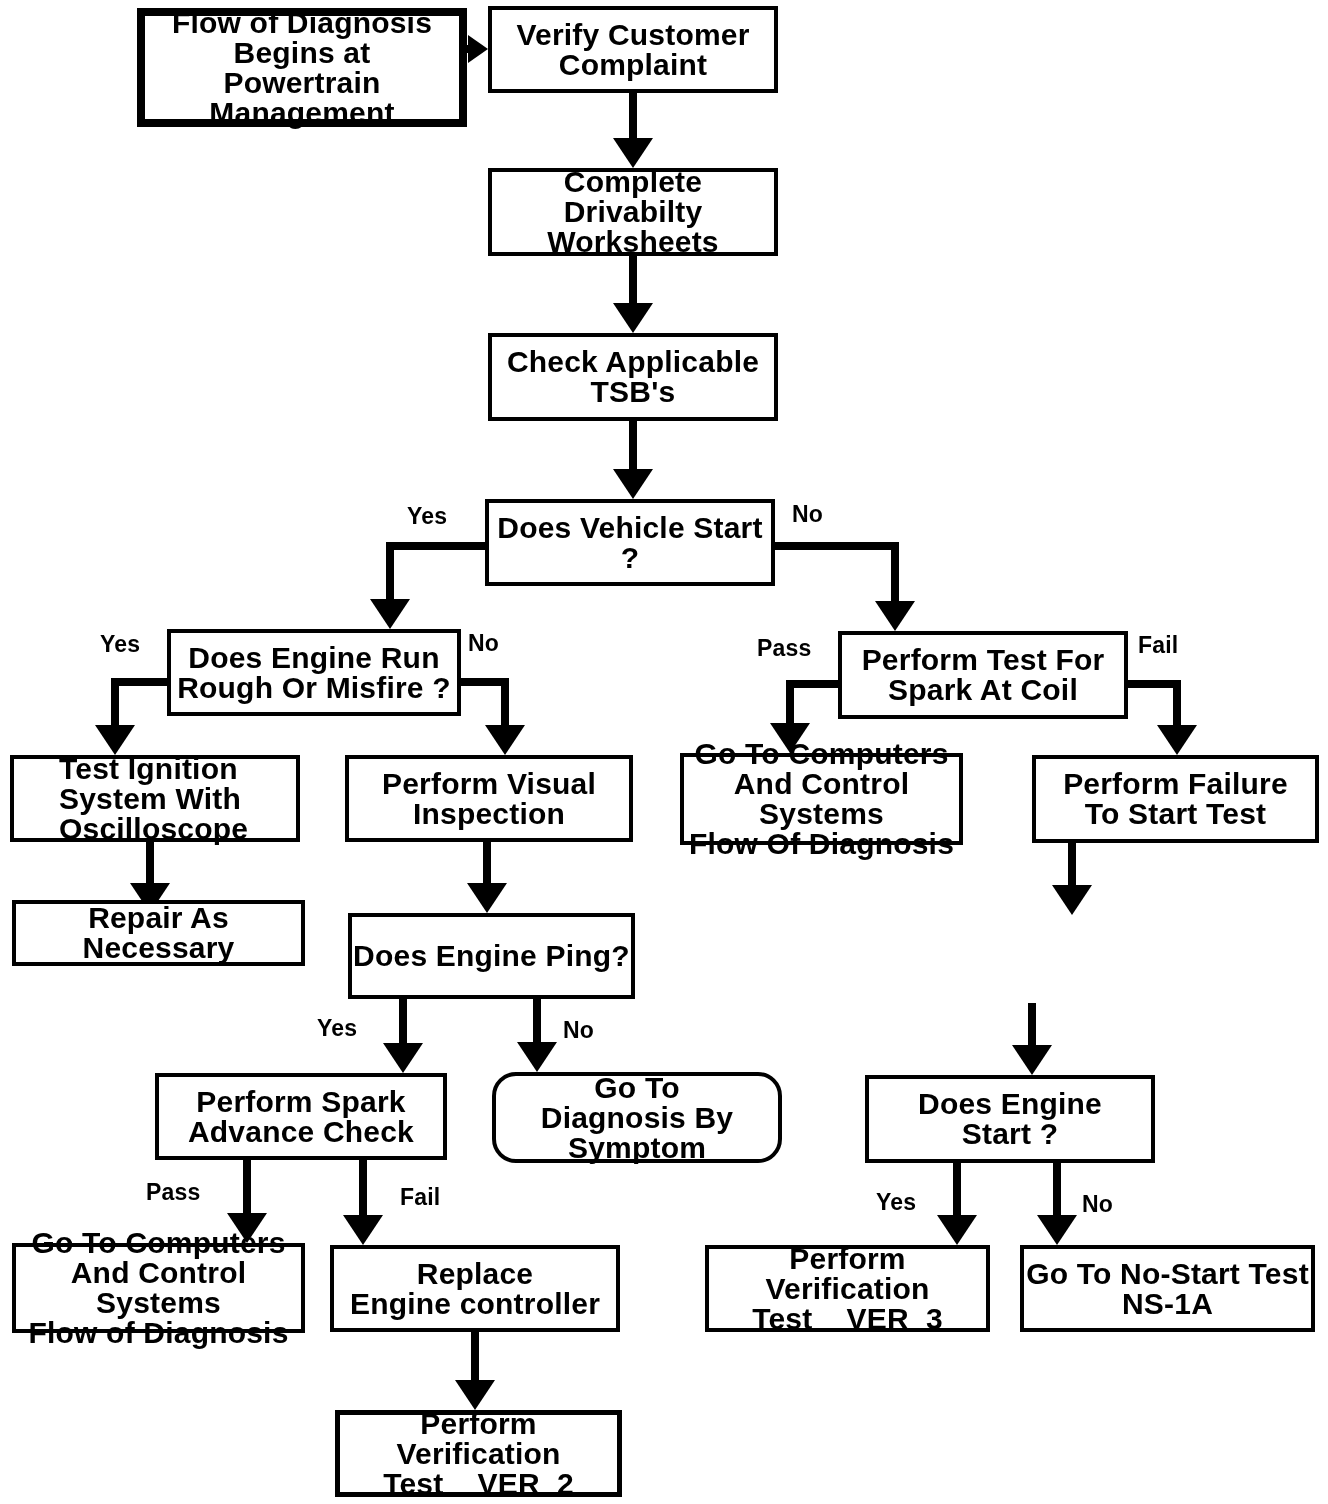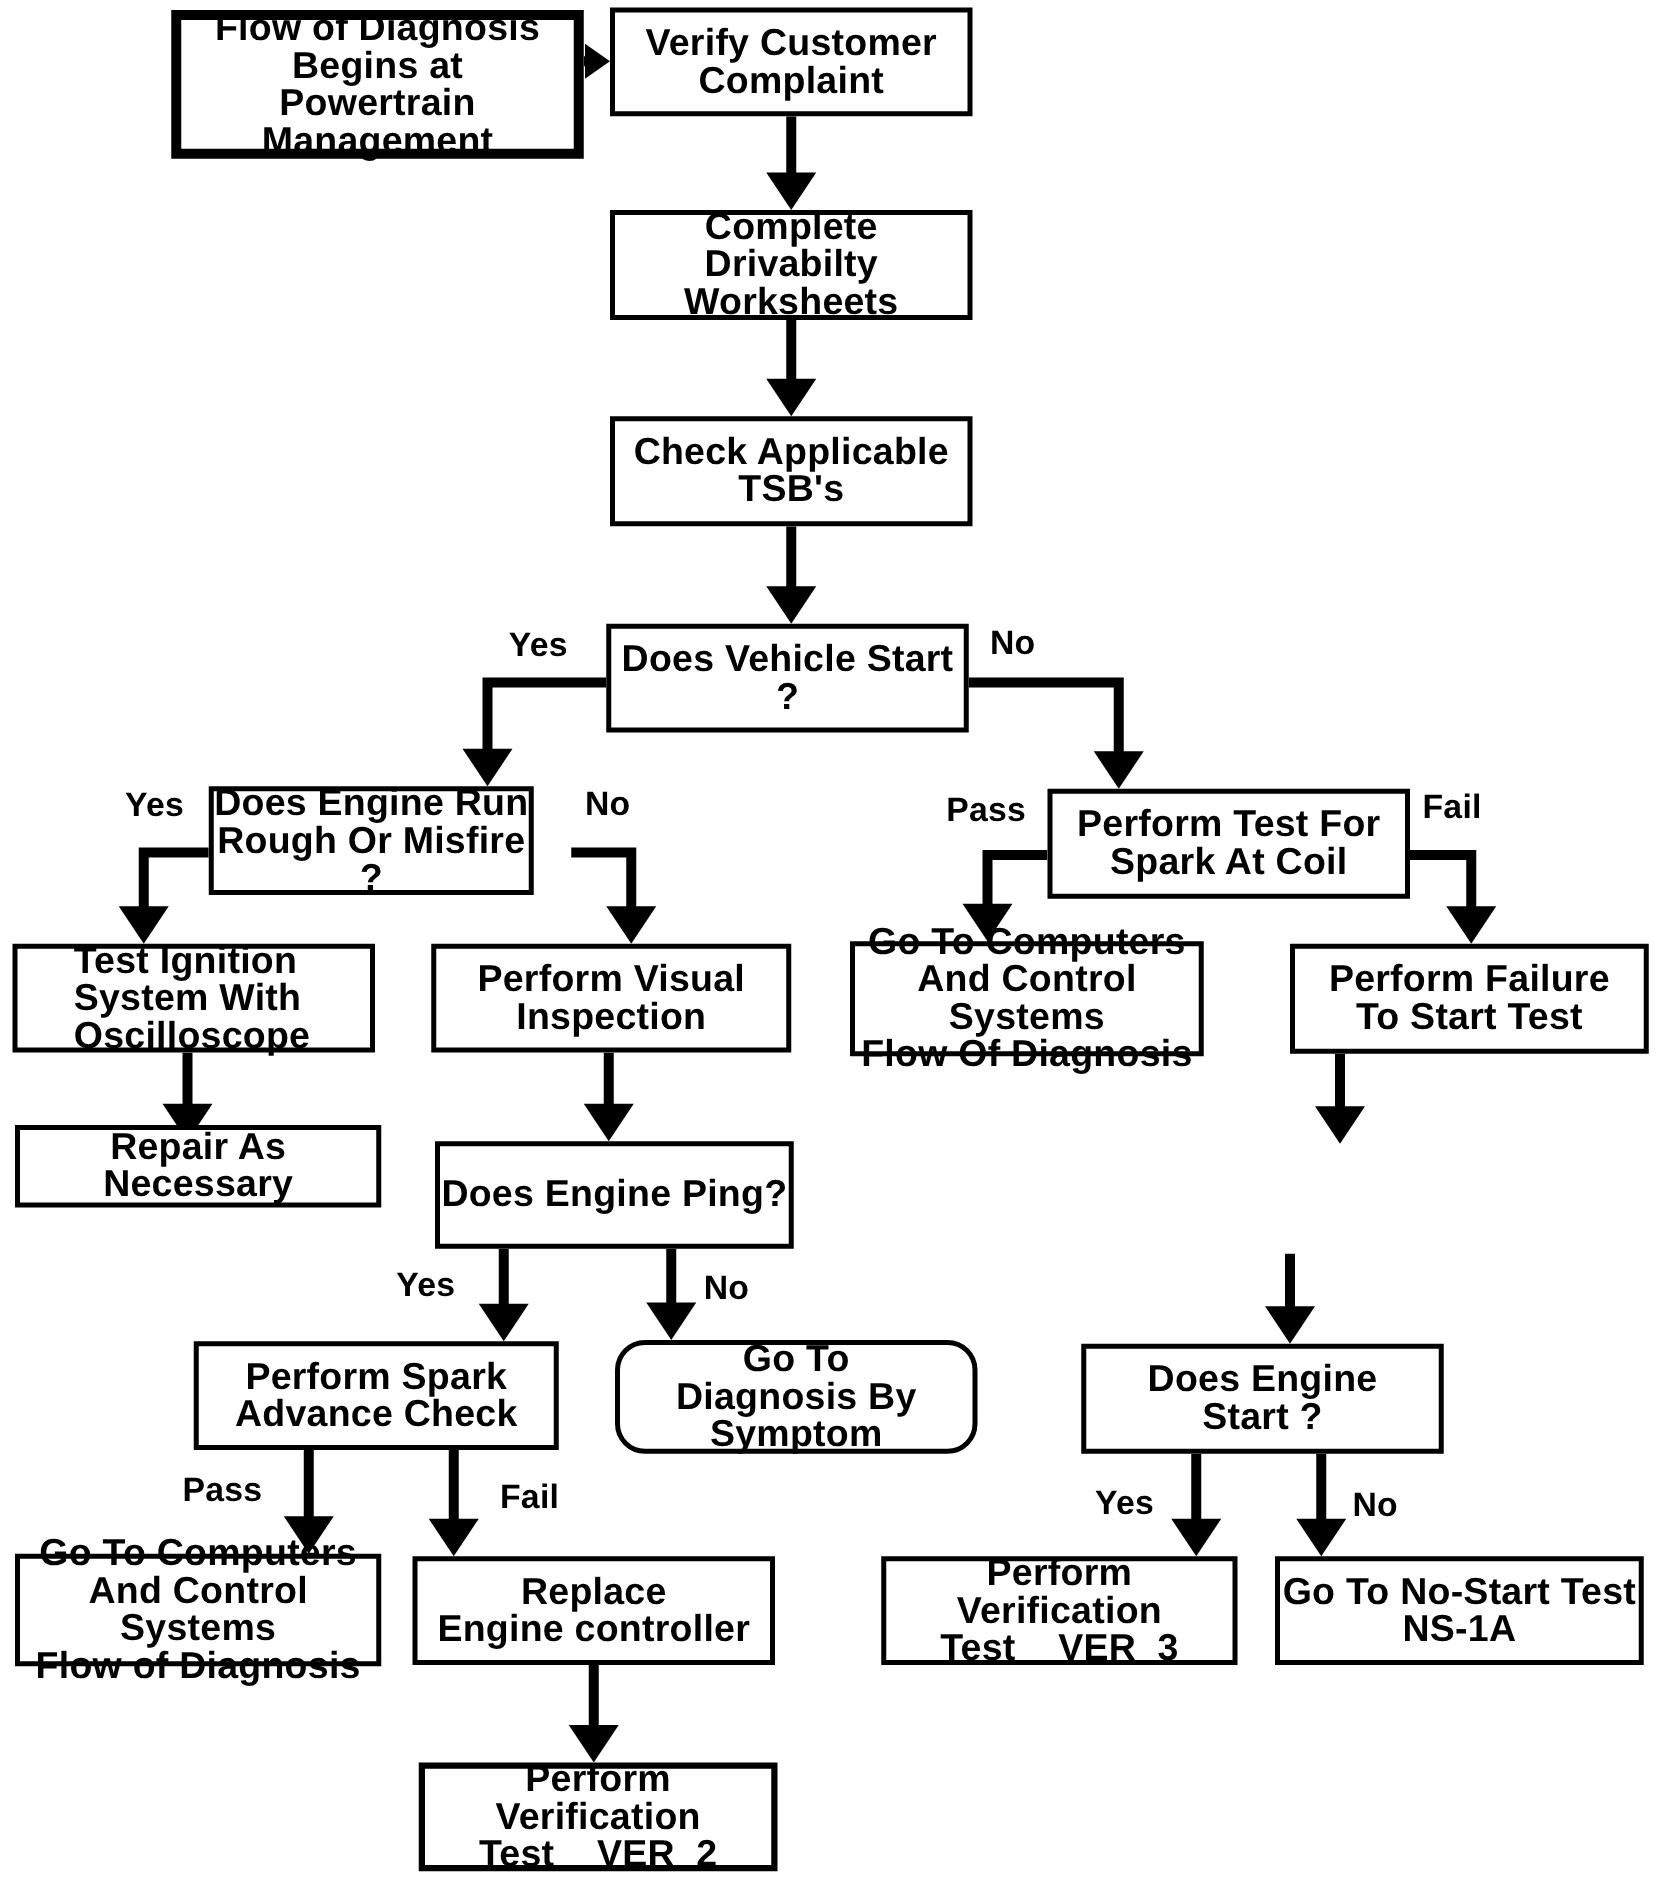--- a/index.html
+++ b/index.html
@@ -9,21 +9,21 @@
     font-family:"Liberation Sans","DejaVu Sans",sans-serif;
   }
   .node{
     position:absolute;box-sizing:border-box;border-style:solid;border-color:#000;
     background:#fff;color:#000;font-weight:bold;font-size:30px;line-height:30px;
     display:flex;flex-direction:column;justify-content:center;text-align:center;
     white-space:pre-line;letter-spacing:0.2px;
   }
   .node.align-left{text-align:left;padding-left:45px;}
   .edge-label{
-    position:absolute;color:#000;font-weight:bold;font-size:27px;line-height:28px;
+    position:absolute;color:#000;font-weight:bold;font-size:23px;line-height:28px;
     white-space:nowrap;letter-spacing:0.2px;
   }
   svg.wires{position:absolute;left:0;top:0;width:1328px;height:1504px;}
 </style>
 </head>
 <body>
 
 <div class="canvas" style="background: rgb(255, 255, 255);">
   <svg class="wires" viewBox="0 0 1328 1504" xmlns="http://www.w3.org/2000/svg">
       <polyline points="467,49 470,49" fill="none" stroke="#000000" stroke-width="8"></polyline>
@@ -72,21 +72,21 @@
 <div class="node" style="left: 137px; top: 8px; width: 330px; height: 119px; border-width: 8px;">Flow of Diagnosis
 Begins at
 Powertrain Management</div>
     <div class="node" style="left: 488px; top: 6px; width: 290px; height: 87px; border-width: 4px;">Verify Customer
 Complaint</div>
     <div class="node" style="left: 488px; top: 168px; width: 290px; height: 88px; border-width: 4px;">Complete Drivabilty
 Worksheets</div>
     <div class="node" style="left: 488px; top: 333px; width: 290px; height: 88px; border-width: 4px;">Check Applicable
 TSB's</div>
     <div class="node" style="left: 485px; top: 499px; width: 290px; height: 87px; border-width: 4px;">Does Vehicle Start ?</div>
-    <div class="node" style="left: 167px; top: 629px; width: 260px; height: 87px; border-width: 4px;">Does Engine Run
+    <div class="node" style="left: 167px; top: 629px; width: 294px; height: 87px; border-width: 4px;">Does Engine Run
 Rough Or Misfire ?</div>
     <div class="node" style="left: 838px; top: 631px; width: 290px; height: 88px; border-width: 4px;">Perform Test For
 Spark At Coil</div>
     <div class="node align-left" style="left: 10px; top: 755px; width: 290px; height: 87px; border-width: 4px;">Test Ignition
 System With
 Oscilloscope</div>
     <div class="node" style="left: 345px; top: 755px; width: 288px; height: 87px; border-width: 4px;">Perform Visual
 Inspection</div>
     <div class="node" style="left: 680px; top: 753px; width: 283px; height: 92px; border-width: 4px;">Go To Computers
 And Control Systems

